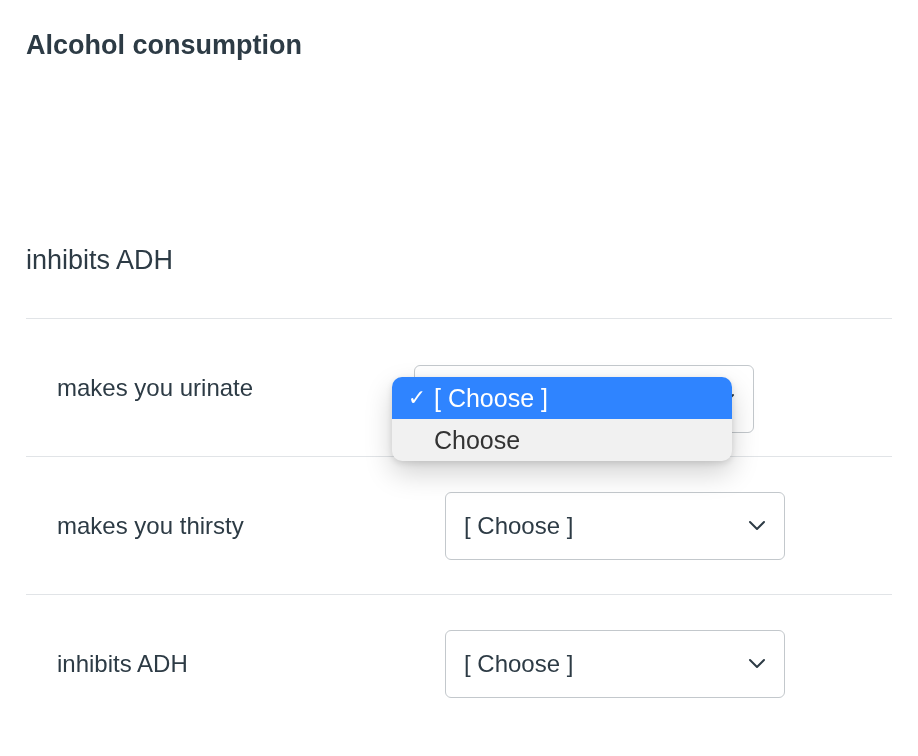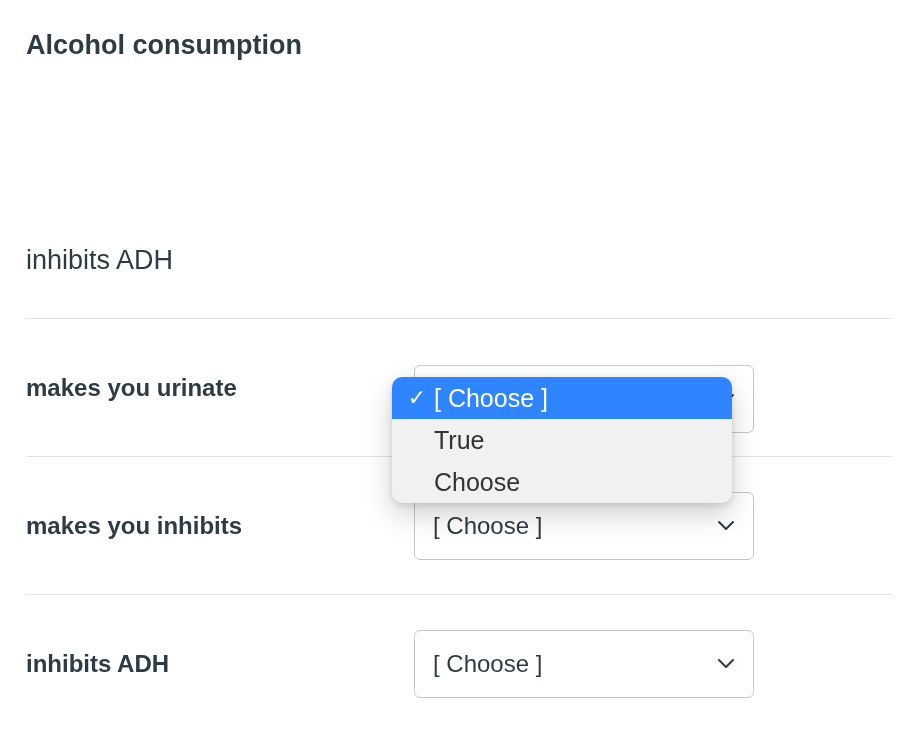--- a/index.html
+++ b/index.html
@@ -30,22 +30,23 @@
     display: flex;
     align-items: center;
     border-top: 1px solid #e1e4e7;
     min-height: 138px;
     padding: 30px 0;
   }
   .row:last-child { border-bottom: none; }
   .label-col {
     width: 388px;
     font-size: 24px;
-    font-weight: 700;
+    font-weight: 400;
     color: #2d3b45;
+    margin-left: 31px;
   }
   .select-col {
     flex: 0 0 auto;
   }
   .select-box {
     width: 340px;
     height: 68px;
     border: 1px solid #c3c8cc;
     border-radius: 6px;
     background: #ffffff;
@@ -129,21 +130,21 @@
   <div class="subtitle">inhibits ADH</div>
 
   <div class="row">
     <div class="label-col">makes you urinate</div>
     <div class="select-col">
       
     </div>
   </div>
 
   <div class="row">
-    <div class="label-col">makes you inhibits</div>
+    <div class="label-col">makes you thirsty</div>
     <div class="select-col">
       <div class="select-box">
         <span>[ Choose ]</span>
         <span class="chevron">
           <svg width="18" height="12" viewBox="0 0 18 12" fill="none">
             <path d="M2 2 L9 9 L16 2" stroke-width="2" stroke-linecap="round" stroke-linejoin="round"></path>
           </svg>
         </span>
       </div>
     </div>
@@ -171,21 +172,17 @@
     </span>
   </div>
 
   <div class="dropdown">
     <div class="dd-item selected">
       <span class="dd-check">✓</span>
       <span class="dd-text">[ Choose ]</span>
     </div>
     <div class="dd-item">
       <span class="dd-check"></span>
-      <span class="dd-text">True</span>
-    </div>
-    <div class="dd-item">
-      <span class="dd-check"></span>
       <span class="dd-text">Choose</span>
     </div>
   </div>
 
 </div>
 
 </body></html>

